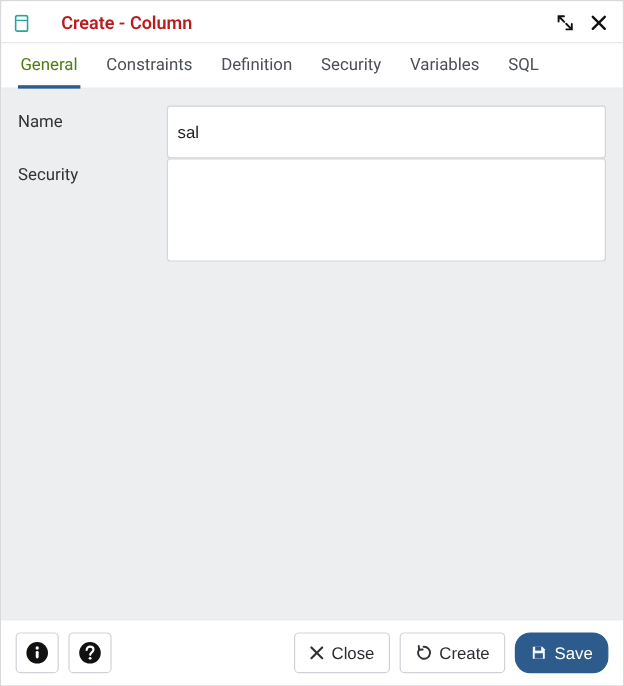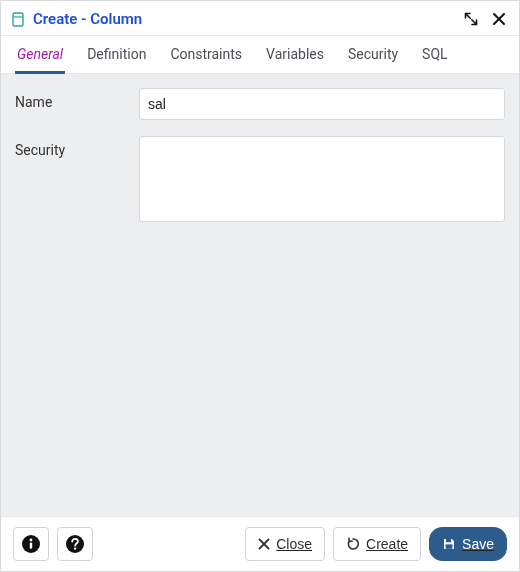--- a/index.html
+++ b/index.html
@@ -22,22 +22,23 @@
   .titlebar {
     display: flex;
     align-items: center;
     padding: 8px 10px 6px 10px;
     border-bottom: 1px solid #e5e7ea;
     gap: 8px;
   }
   .titlebar .title-text {
     font-weight: 600;
     font-size: 15px;
-    color: #1d4ed8;
+    color: #b91c1c;
     flex: 0 0 auto;
+    margin-left: 18px;
   }
   .titlebar .title-icon {
     width: 14px; height: 16px; flex: 0 0 auto;
     display: inline-flex; align-items: center; justify-content: center;
   }
   .titlebar .spacer { flex: 1 1 auto; }
   .titlebar .win-btn {
     width: 20px; height: 20px;
     display: inline-flex; align-items: center; justify-content: center;
     cursor: pointer;
@@ -52,50 +53,48 @@
   }
   .tab {
     padding: 10px 2px 9px 2px;
     color: #4b4f56;
     font-size: 14px;
     cursor: pointer;
     border-bottom: 3px solid transparent;
     margin-bottom: -1px;
   }
   .tab.active {
-    color: #a21caf;
+    color: #4d7c0f;
     border-bottom-color: #2d5b8c;
-    font-style: italic;
   }
   
   .body {
     flex: 1 1 auto;
     background: #edeef0;
     padding: 14px;
     overflow: auto;
   }
   .form-row {
     display: flex;
     align-items: flex-start;
-    margin-bottom: 16px;
     gap: 14px;
   }
   .form-label {
     width: 110px;
     flex: 0 0 110px;
     color: #333;
     font-size: 14px;
     padding-top: 6px;
   }
   .form-control {
     flex: 1 1 auto;
   }
   .text-input {
     width: 100%;
-    height: 32px;
+    height: 44px;
     border: 1px solid #d3d6da;
     border-radius: 3px;
     background: #fff;
     padding: 4px 8px;
     font-size: 14px;
     color: #222;
     outline: none;
   }
   .textarea {
     width: 100%;
@@ -110,21 +109,20 @@
     outline: none;
   }
   
   .footer {
     display: flex;
     align-items: center;
     gap: 8px;
     padding: 10px 12px;
     border-top: 1px solid #e5e7ea;
     background: #fff;
-    text-decoration: underline;
   }
   .footer .spacer { flex: 1 1 auto; }
   .btn {
     display: inline-flex;
     align-items: center;
     gap: 6px;
     height: 34px;
     padding: 0 12px;
     border: 1px solid #cfd3d8;
     border-radius: 4px;
@@ -168,24 +166,24 @@
     </span>
     <span class="win-btn">
       <svg width="14" height="14" viewBox="0 0 14 14">
         <path d="M2 2 L12 12 M12 2 L2 12" stroke="#111" stroke-width="2" stroke-linecap="round"></path>
       </svg>
     </span>
   </div>
 
   <div class="tabs">
     <div class="tab active">General</div>
+    <div class="tab">Constraints</div>
     <div class="tab">Definition</div>
-    <div class="tab">Constraints</div>
+    <div class="tab">Security</div>
     <div class="tab">Variables</div>
-    <div class="tab">Security</div>
     <div class="tab">SQL</div>
   </div>
 
   <div class="body">
 
     <div class="form-row">
       <div class="form-label">Name</div>
       <div class="form-control">
         <input type="text" class="text-input" value="sal" style="">
       </div>

